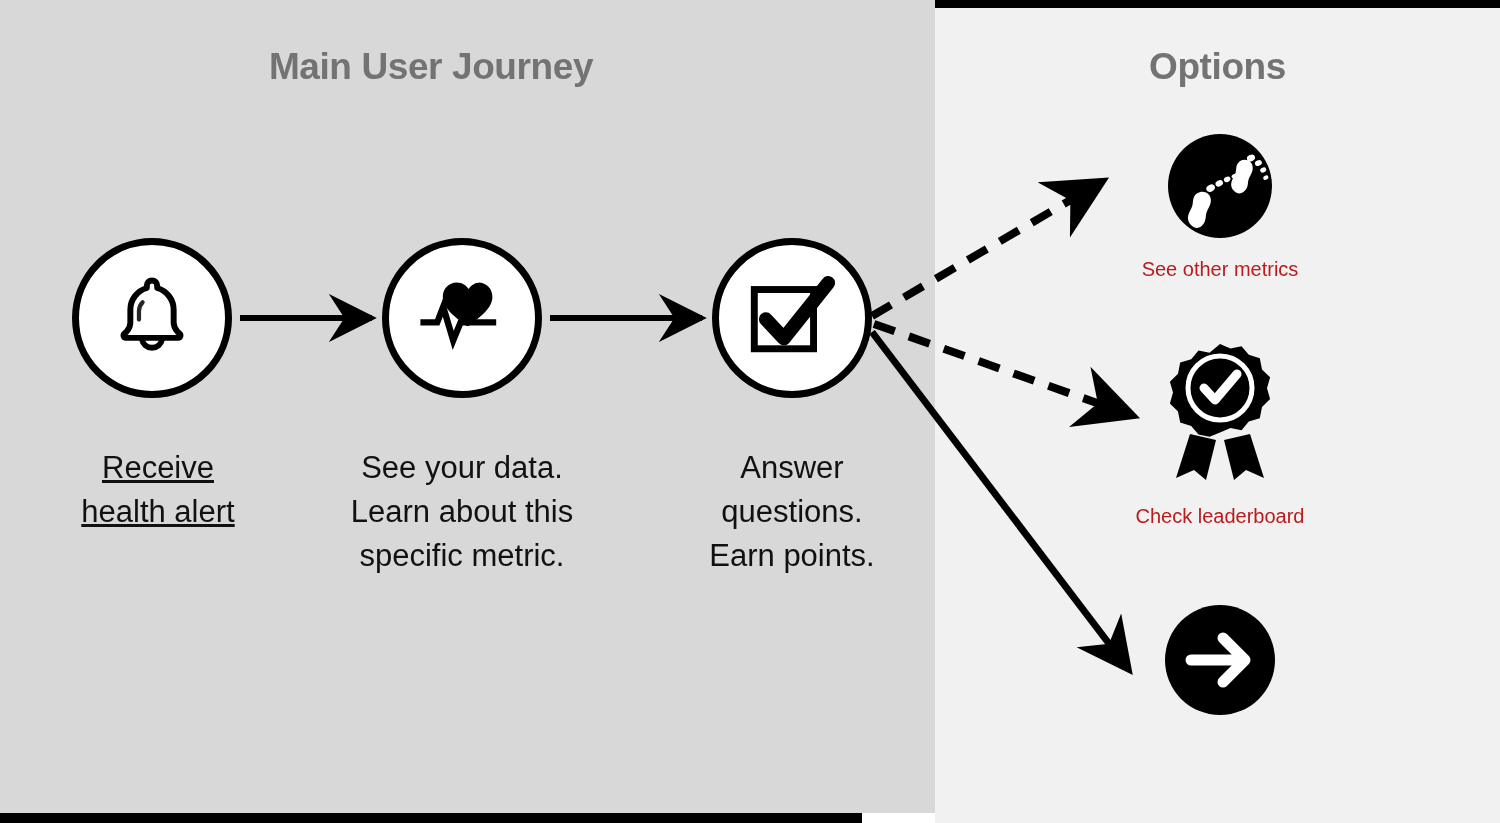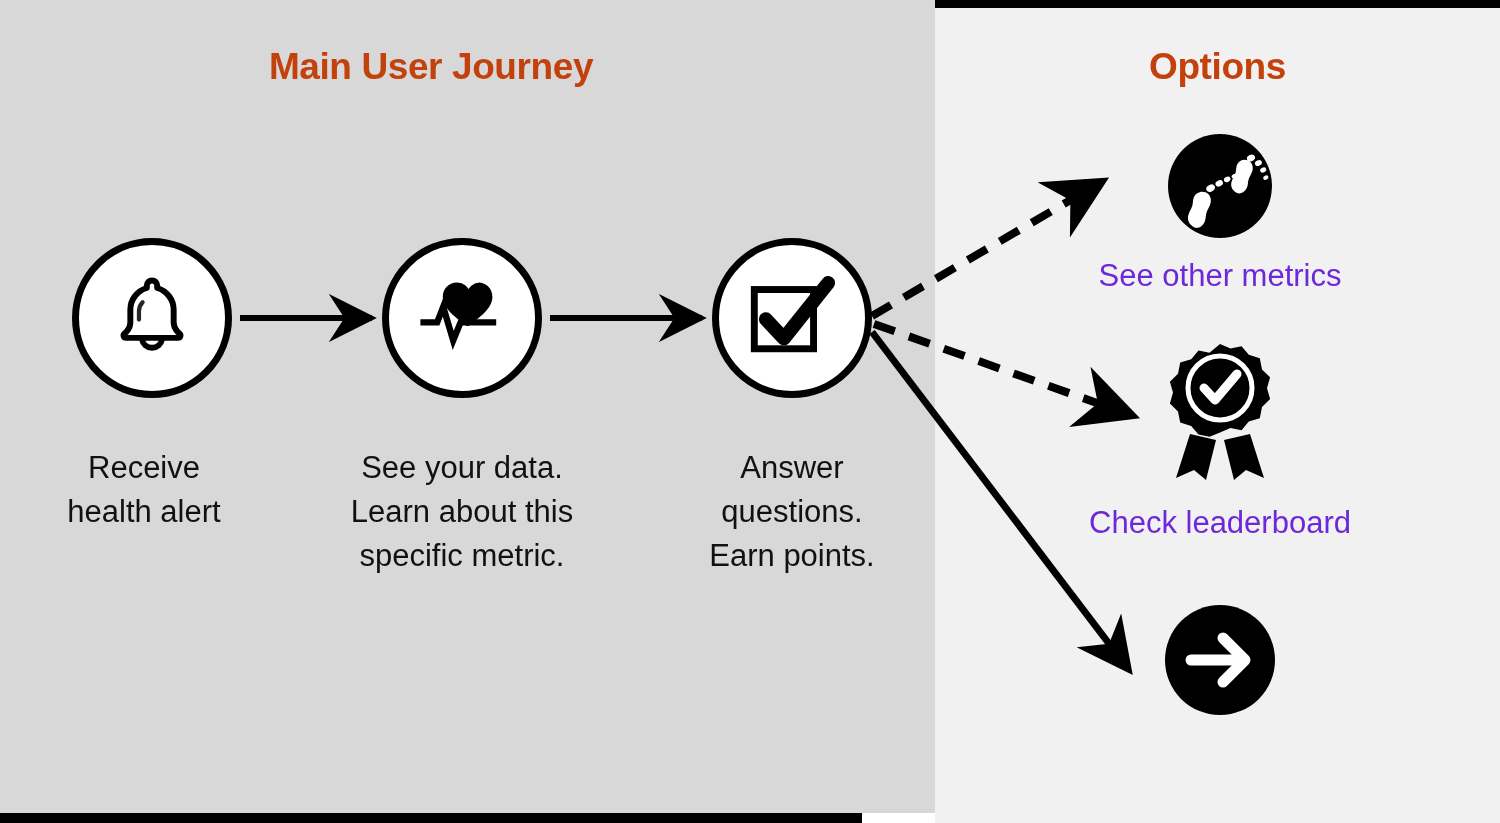--- a/index.html
+++ b/index.html
@@ -39,21 +39,21 @@
     position: absolute;
     left: 935px; top: 0;
     width: 565px; height: 8px;
     background: #000000;
   }
 
   
   .heading {
     position: absolute;
     font-weight: 700;
-    color: #c2410c;
+    color: #737373;
     letter-spacing: -0.4px;
     white-space: nowrap;
     text-align: center;
   }
   #heading-journey {
     left: 0; top: 46px;
     width: 862px;
     font-size: 37px;
   }
   #heading-options {
@@ -86,21 +86,21 @@
 
   .node-label {
     position: absolute;
     text-align: center;
     font-size: 31px;
     line-height: 1.42;
     color: #111111;
     font-weight: 300;
     white-space: pre-line;
   }
-  #label-1 { left: 4px;  top: 446px; width: 280px; }
+  #label-1 { left: 18px;  top: 446px; width: 280px; text-decoration: underline; }
   #label-2 { left: 302px; top: 446px; width: 320px; }
   #label-3 { left: 652px; top: 446px; width: 280px; text-align: center; }
 
   
   #connectors {
     position: absolute;
     left: 0; top: 0;
     width: 1500px; height: 823px;
     pointer-events: none;
   }
@@ -118,23 +118,23 @@
   .option-icon {
     height: 124px;
     display: flex;
     align-items: center;
     justify-content: center;
   }
   #option-2 .option-icon { height: 145px; }
   .option-icon svg { display: block; }
 
   .option-label {
-    font-size: 31px;
+    font-size: 20px;
     line-height: 1.3;
-    color: #6d28d9;
+    color: #b91c1c;
     font-weight: 300;
     white-space: nowrap;
     margin-top: 8px;
   }
   #option-2 .option-label { margin-top: 20px; }
   #option-3 .option-label { margin-top: 14px; }
 </style>
 </head>
 <body>
 

